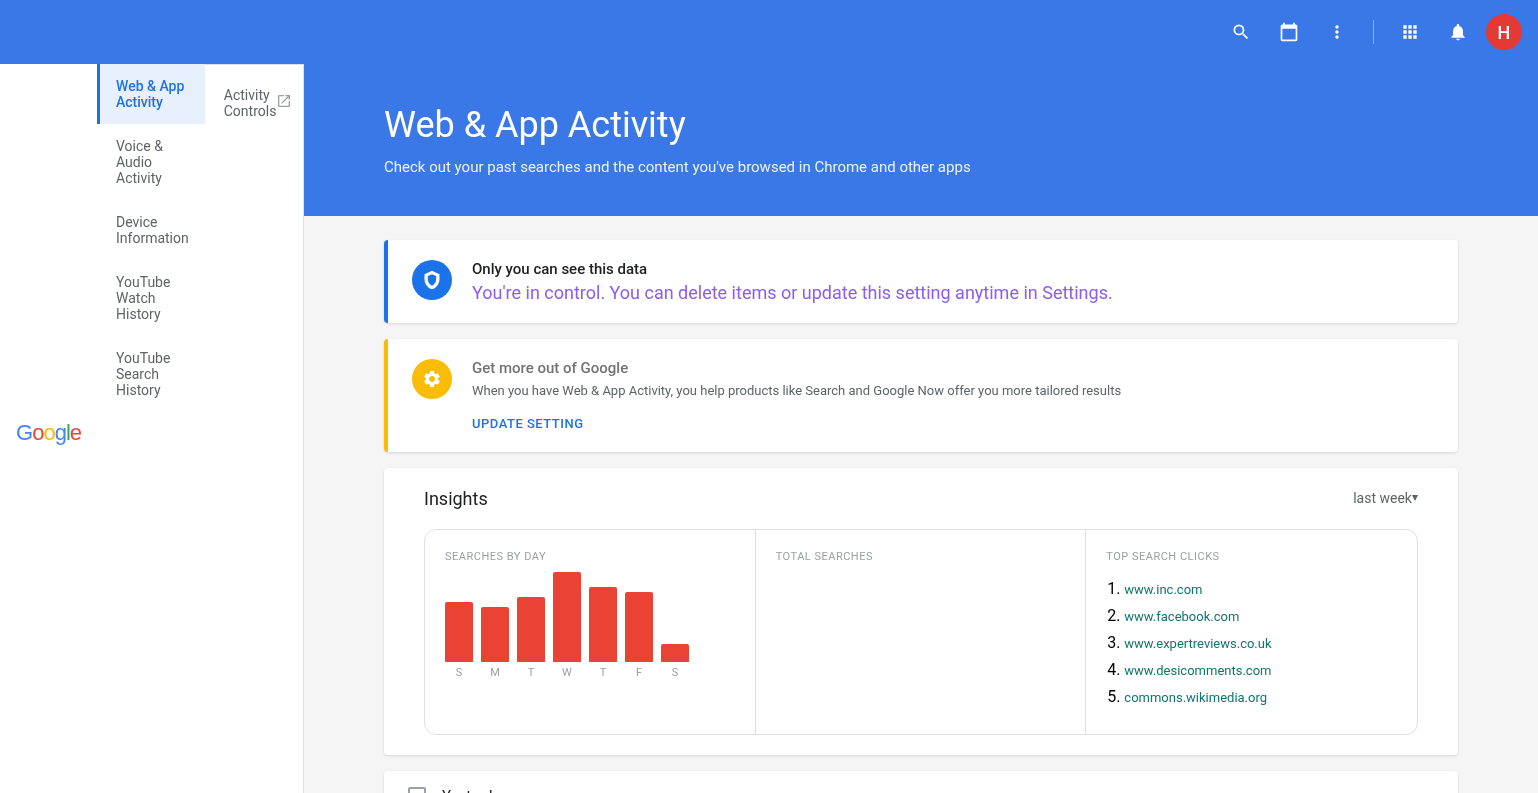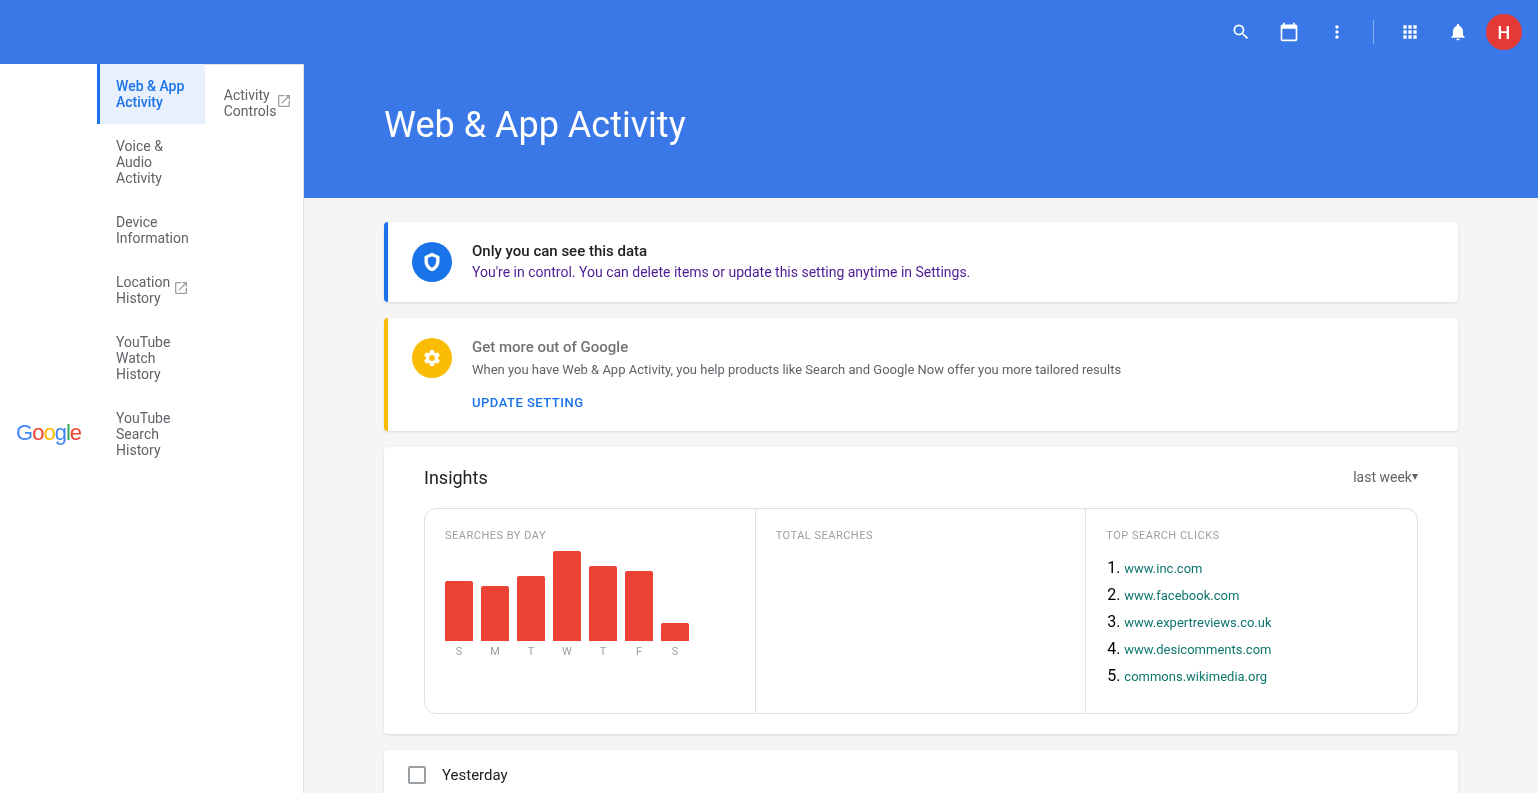--- a/index.html
+++ b/index.html
@@ -157,22 +157,22 @@
       font-size: 18px;
       flex-shrink: 0;
     }
     .info-text .info-title {
       font-size: 15px;
       font-weight: 500;
       color: #202124;
       margin-bottom: 4px;
     }
     .info-text .info-desc {
-      font-size: 14px;
-      color: #4c1d95;
+      font-size: 18px;
+      color: #8b5cf6;
     }
 
     .suggestion-card {
       border-left: 4px solid #fbbc05;
       display: flex;
       align-items: flex-start;
       gap: 20px;
     }
     .suggestion-icon {
       width: 40px; height: 40px;
@@ -373,28 +373,20 @@
 
     <nav>
       <div class="nav-item active">
         <span>Web &amp; App Activity</span>
       </div>
       <div class="nav-item">
         <span>Voice &amp; Audio Activity</span>
       </div>
       <div class="nav-item">
         <span>Device Information</span>
-      </div>
-      <div class="nav-item">
-        <span>Location History</span>
-        <span class="ext-icon">
-          <svg width="16" height="16" viewBox="0 0 24 24" fill="#9aa0a6">
-              <path d="M19 19H5V5h7V3H5a2 2 0 0 0-2 2v14a2 2 0 0 0 2 2h14a2 2 0 0 0 2-2v-7h-2v7zM14 3v2h3.59l-9.83 9.83 1.41 1.41L19 6.41V10h2V3h-7z"></path>
-            </svg>
-        </span>
       </div>
       <div class="nav-item">
         <span>YouTube Watch History</span>
       </div>
       <div class="nav-item">
         <span>YouTube Search History</span>
       </div>
     </nav>
 
     <div class="nav-spacer"></div>
@@ -407,20 +399,21 @@
             </svg>
         </span>
       </div>
     </div>
   </div>
 
   <div class="main">
 
     <div class="hero">
       <div class="hero-title">Web &amp; App Activity</div>
+      <div class="hero-subtitle">Check out your past searches and the content you've browsed in Chrome and other apps</div>
     </div>
 
     <div class="cards-area">
 
       <div class="card info-card">
         <div class="info-icon">
           <svg width="20" height="20" viewBox="0 0 24 24" fill="white">
               <path d="M12 1L3 5v6c0 5.55 3.84 10.74 9 12 5.16-1.26 9-6.45 9-12V5l-9-4zm0 4l5 2.18V11c0 3.54-2.43 6.86-5 7.93-2.57-1.07-5-4.39-5-7.93V7.18L12 5z"></path>
             </svg>
         </div>

